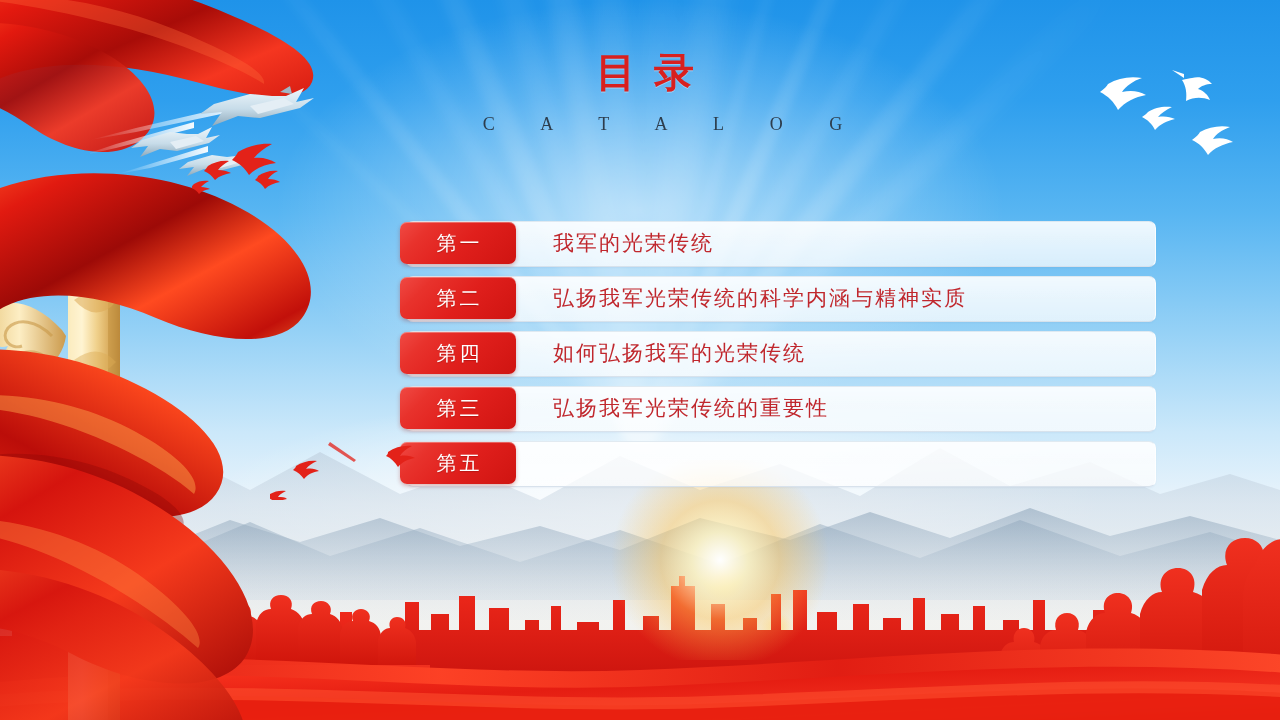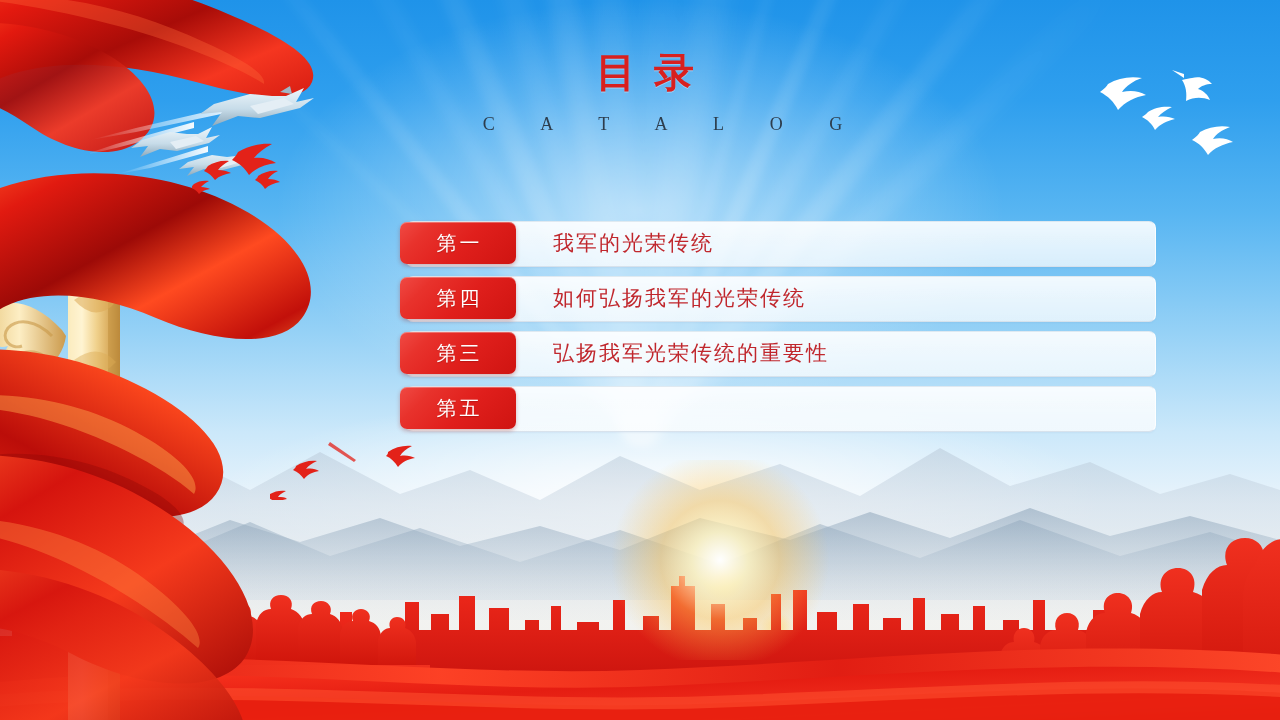--- a/index.html
+++ b/index.html
@@ -147,20 +147,27 @@
     <div id="subTitle">C A T A L O G</div>
   </div>
 
   <div id="list">
       <div class="row">
         <div class="rowbg"></div>
         <div class="badge">
           <span>第一</span>
         </div>
         <div class="rowtext">我军的光荣传统</div>
+      </div>
+      <div class="row">
+        <div class="rowbg"></div>
+        <div class="badge">
+          <span>第二</span>
+        </div>
+        <div class="rowtext">弘扬我军光荣传统的科学内涵与精神实质</div>
       </div>
       <div class="row">
         <div class="rowbg"></div>
         <div class="badge">
           <span>第四</span>
         </div>
         <div class="rowtext">如何弘扬我军的光荣传统</div>
       </div>
       <div class="row">
         <div class="rowbg"></div>

